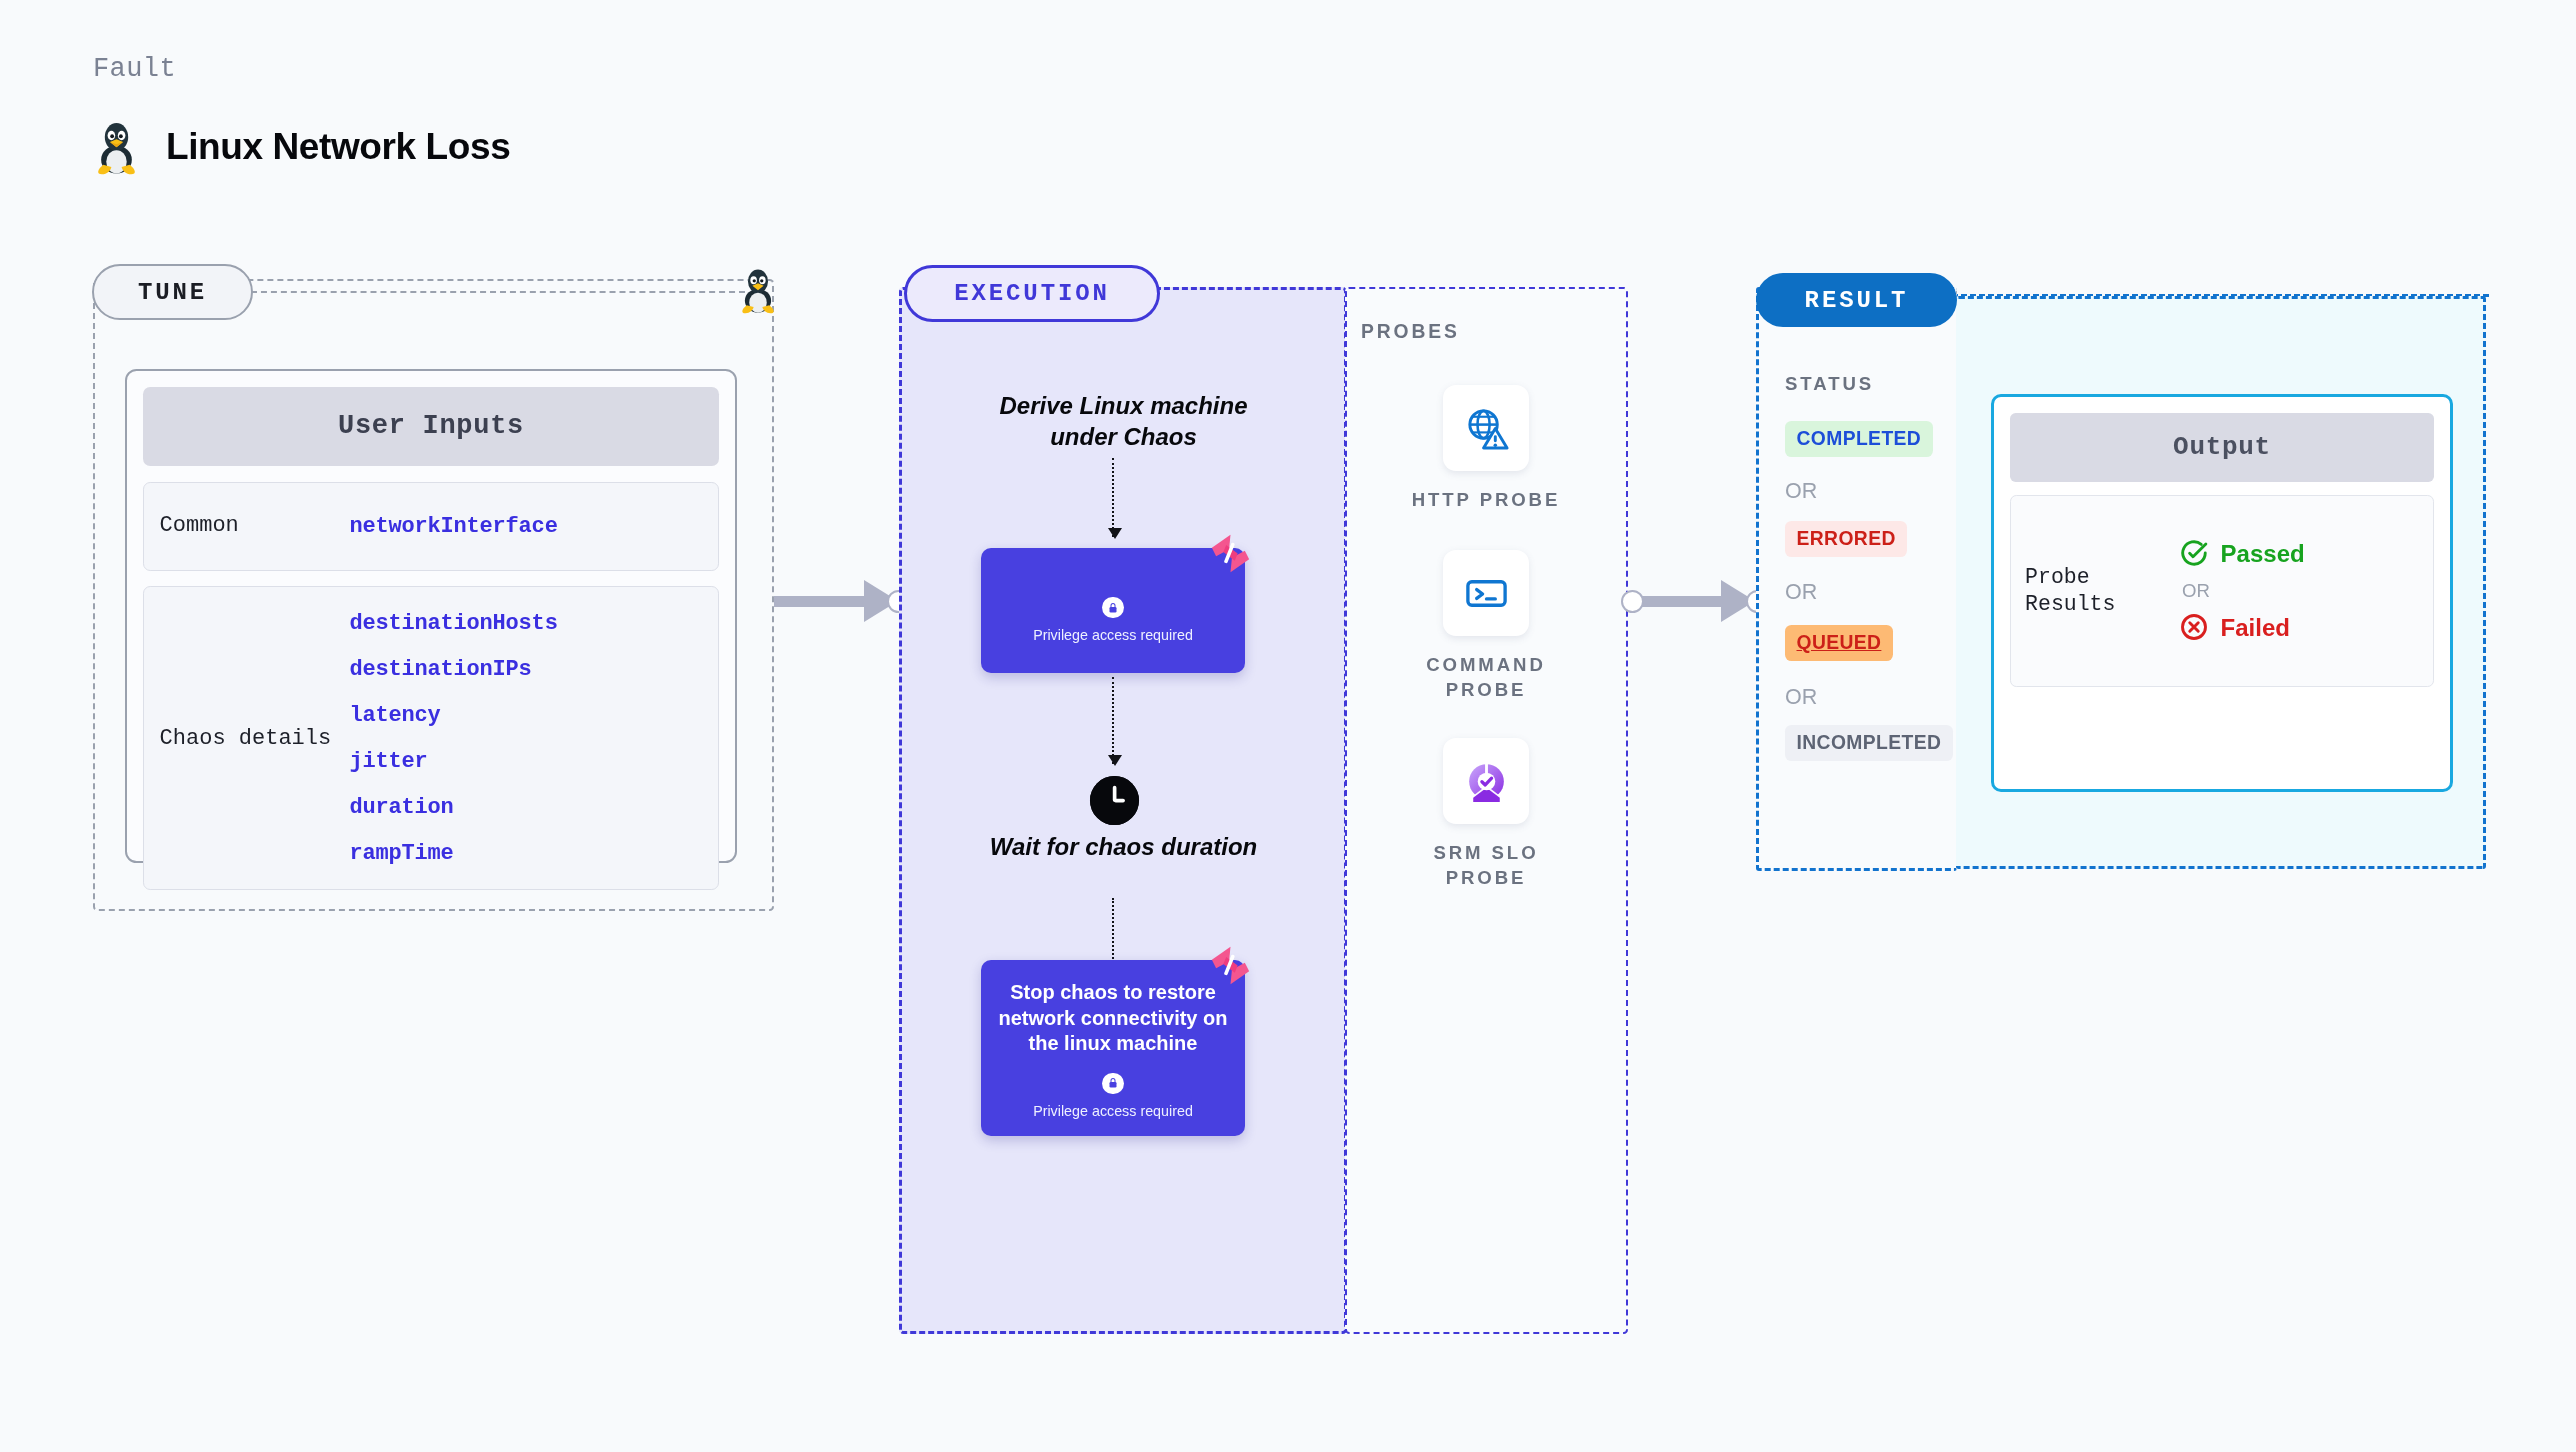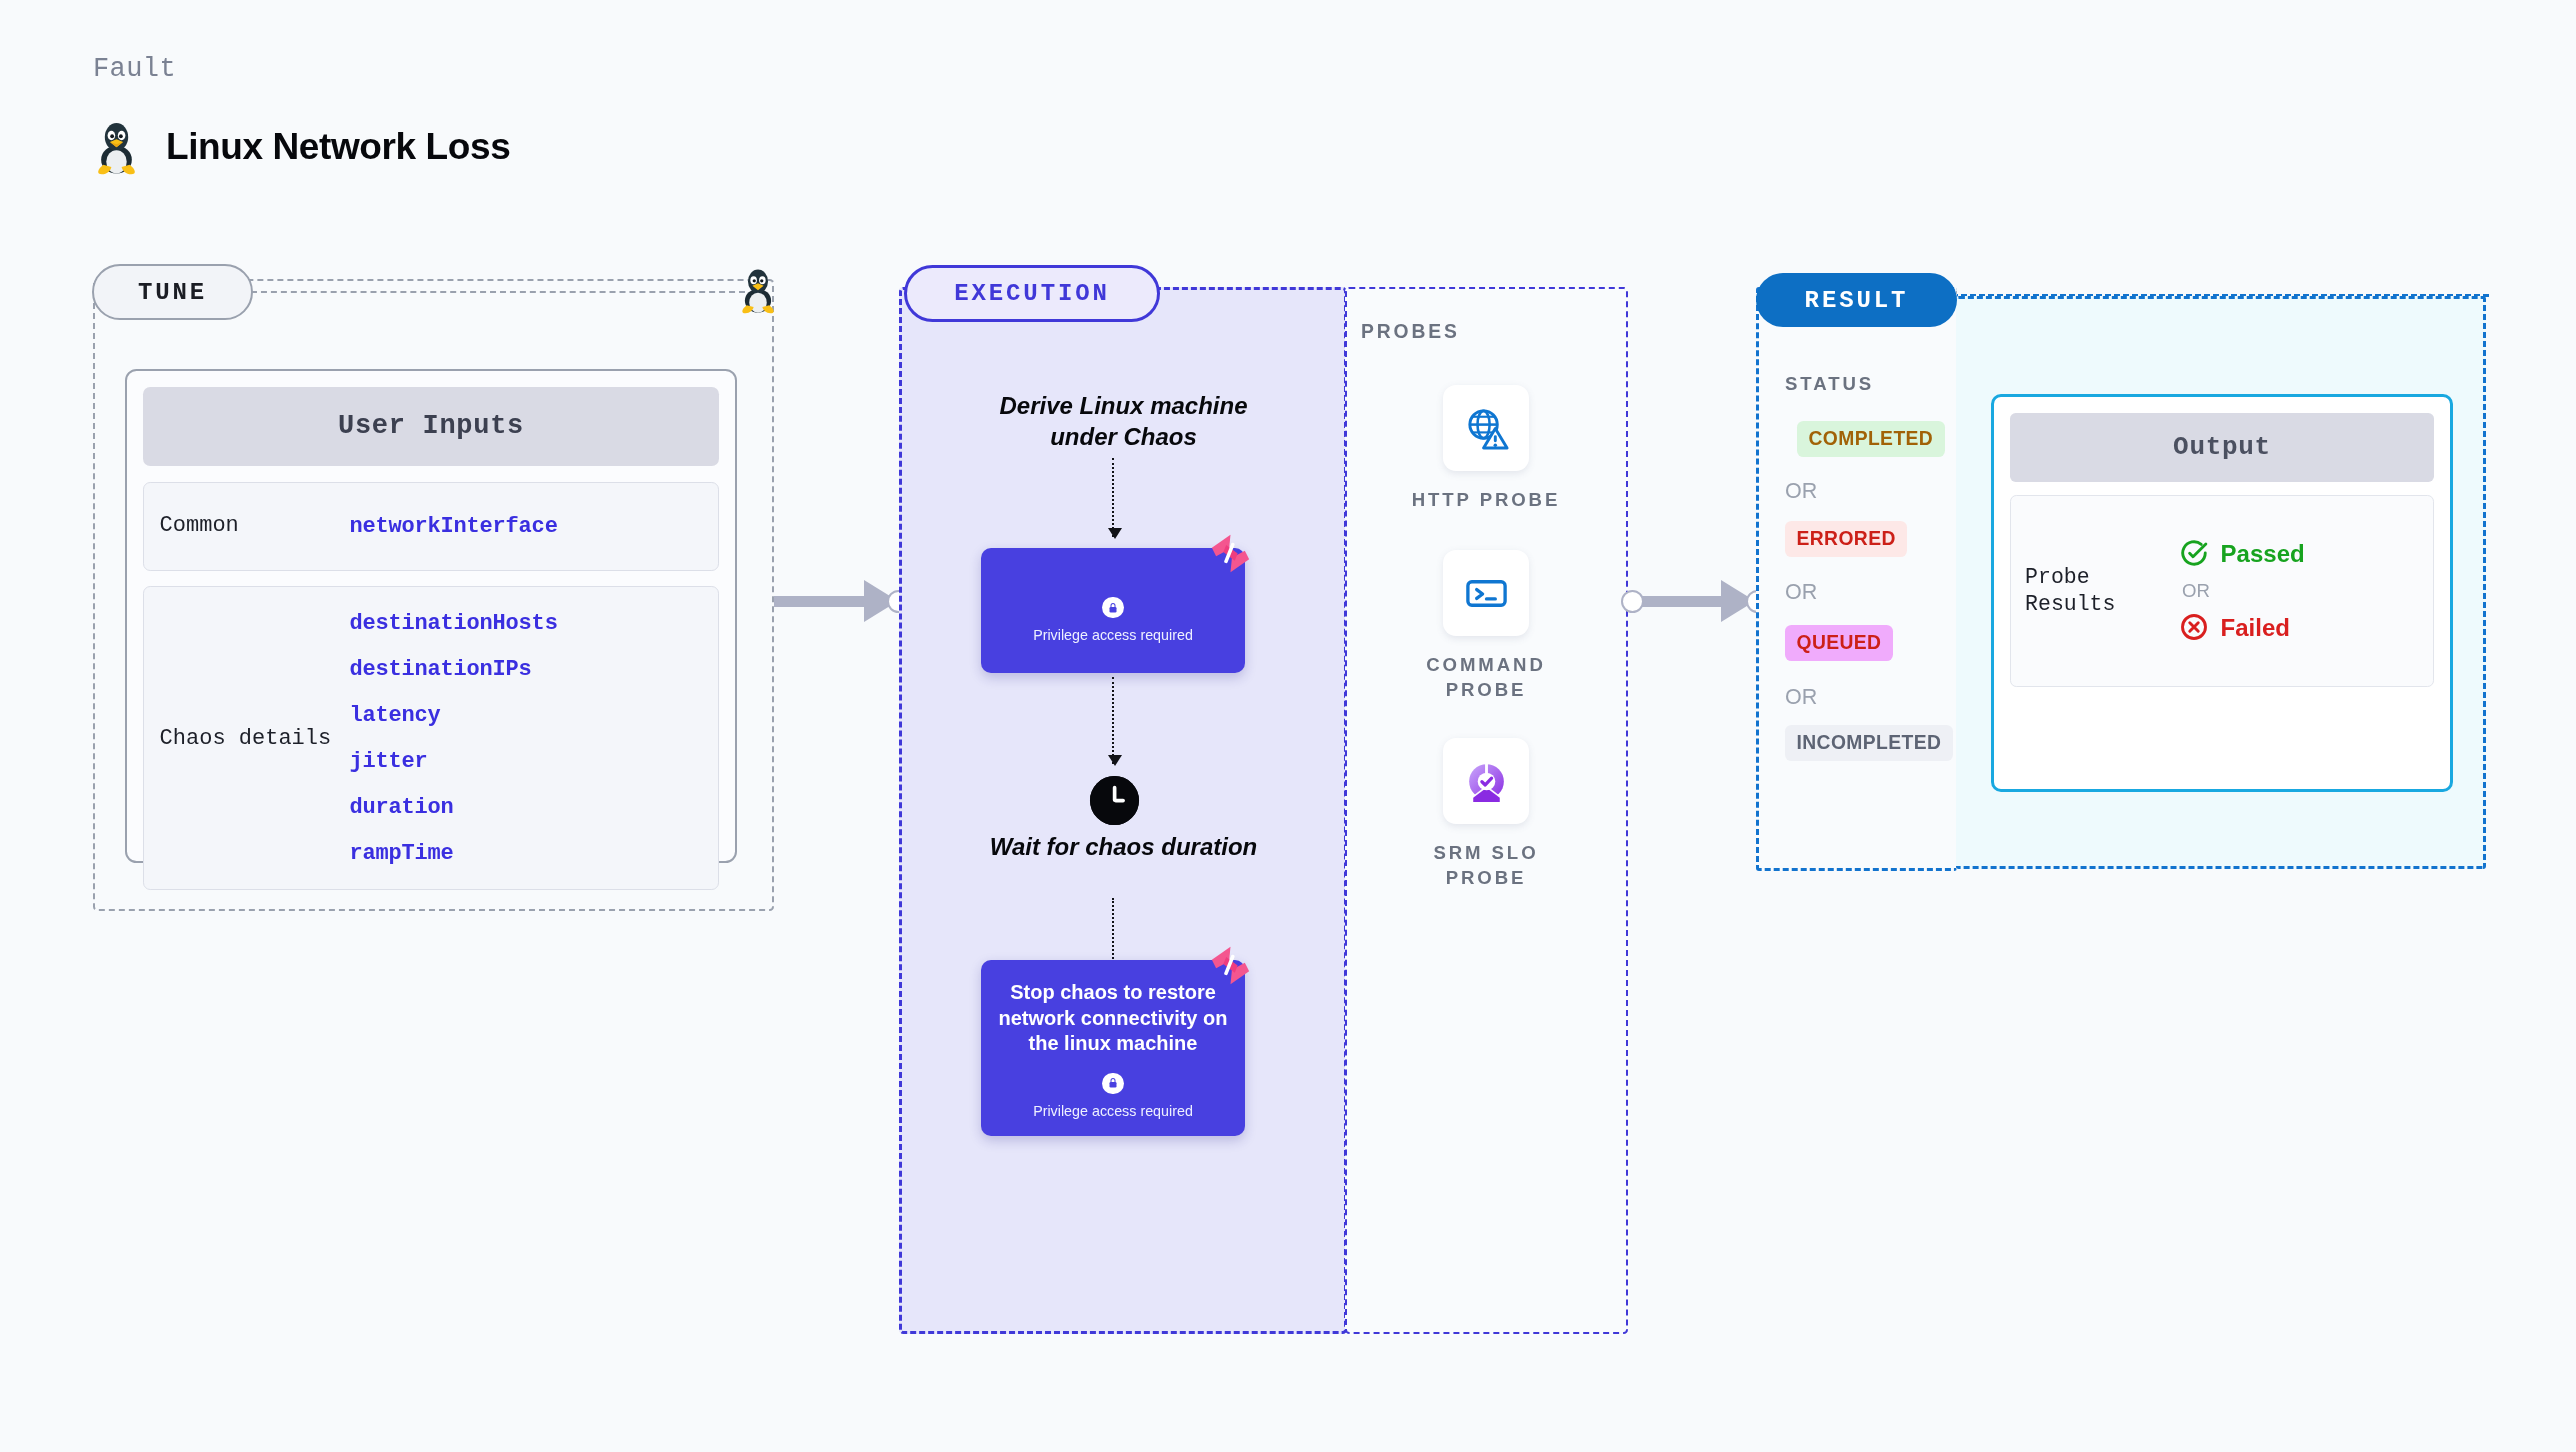--- a/index.html
+++ b/index.html
@@ -194,25 +194,25 @@
   }
   .status-badge {
     position: absolute; left: 1785px;
     border-radius: 6.4px; padding: 7.2px 11.5px;
     font-size: 19.3px; font-weight: bold; letter-spacing: 0.4px;
   }
   .or-text {
     position: absolute; left: 1785px;
     font-size: 21.5px; color: #9aa1ae;
   }
-  #b-completed { top: 421px; background: #d9f5dc; color: #a16207; margin-left: 12px; }
+  #b-completed { top: 421px; background: #d9f5dc; color: #1d4ed8; }
   #or-1        { top: 479px; }
   #b-errored   { top: 521px; background: #fde8e7; color: #cc2018; }
   #or-2        { top: 580px; }
-  #b-queued    { top: 625px; background: #f0abfc; color: #cc2018; }
+  #b-queued    { top: 625px; background: #fdba74; color: #cc2018; text-decoration: underline; }
   #or-3        { top: 685px; }
   #b-incomplete{ top: 725px; background: #eef0f5; color: #5d6474; }
 
   #result-out-panel {
     position: absolute; left: 1956px; top: 296px;
     width: 530px; height: 573px;
     background: #eefafd;
     border: 3.6px dashed #1273ce; border-left: none;
     border-radius: 2.9px;
   }

